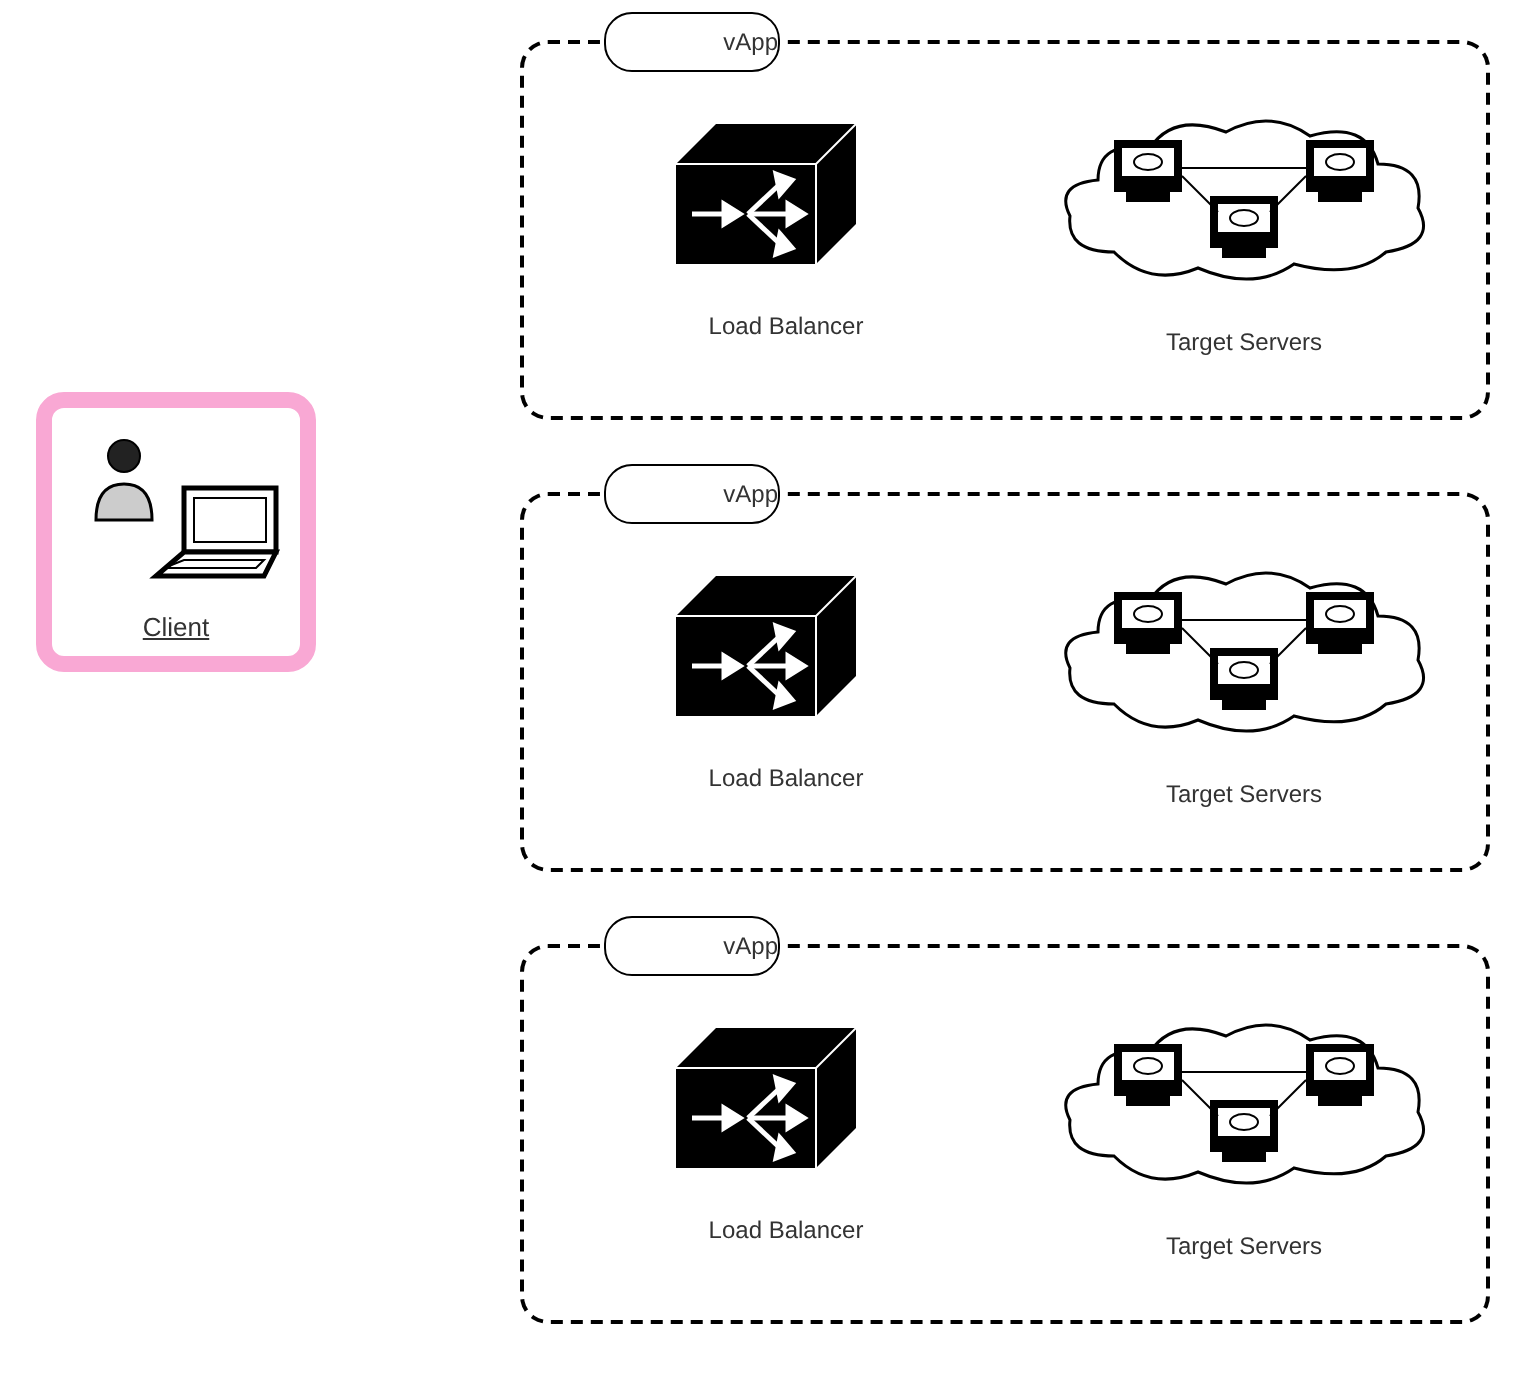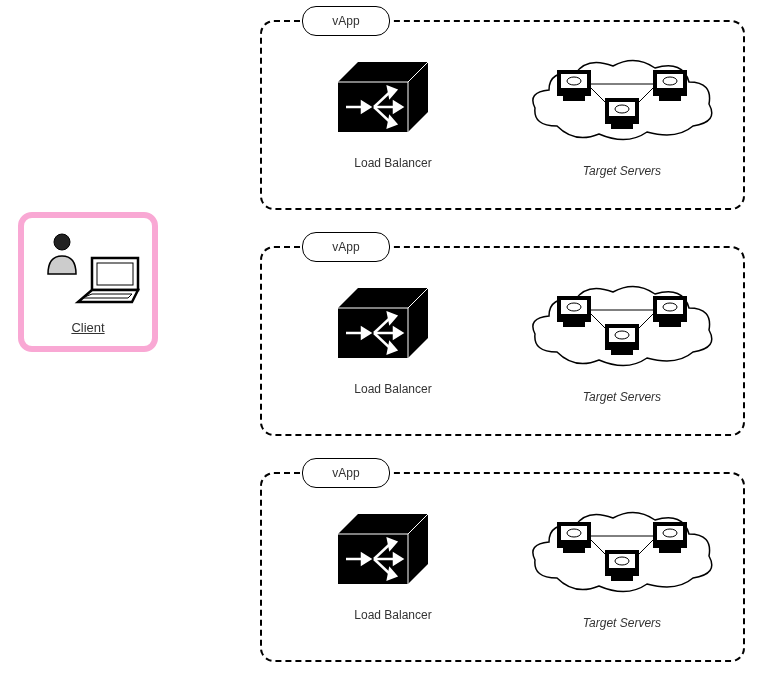--- a/index.html
+++ b/index.html
@@ -11,24 +11,24 @@
     position: relative;
     font-size: 13px;
     color: #333;
   }
   .canvas { position: relative; width: 100%; height: 100%; }
 
   
   .client-box {
     position: absolute;
     left: 18px;
-    top: 212px;
+    top: 196px;
     width: 140px;
     height: 140px;
-    border: 6px solid #f9a8d4;
+    border: 8px solid #f9a8d4;
     border-radius: 14px;
     background: #fff;
     text-align: center;
     text-decoration: underline;
   }
   .client-icons {
     position: relative;
     width: 100%;
     height: 80px;
     margin-top: 12px;
@@ -50,42 +50,42 @@
 
   .vapp-tag {
     position: absolute;
     top: -16px;
     left: 40px;
     width: 88px;
     height: 30px;
     border: 1.5px solid #000;
     border-radius: 14px;
     background: #fff;
-    text-align: center;
+    text-align: right;
     line-height: 28px;
     font-size: 12px;
   }
 
   .lb-wrap {
     position: absolute;
     left: 61px;
     top: 40px;
     width: 140px;
     text-align: center;
   }
   .lb-label { margin-top: 14px; font-size: 12px; }
 
   .ts-wrap {
     position: absolute;
     left: 260px;
     top: 34px;
     width: 200px;
     text-align: center;
   }
-  .ts-label { margin-top: 8px; font-size: 12px; font-style: italic; }
+  .ts-label { margin-top: 8px; font-size: 12px; }
 
   svg { display: block; margin: 0 auto; }
 </style>
 </head>
 <body>
 
 <div class="canvas">
 
   <div class="client-box">
     <div class="client-icons">

